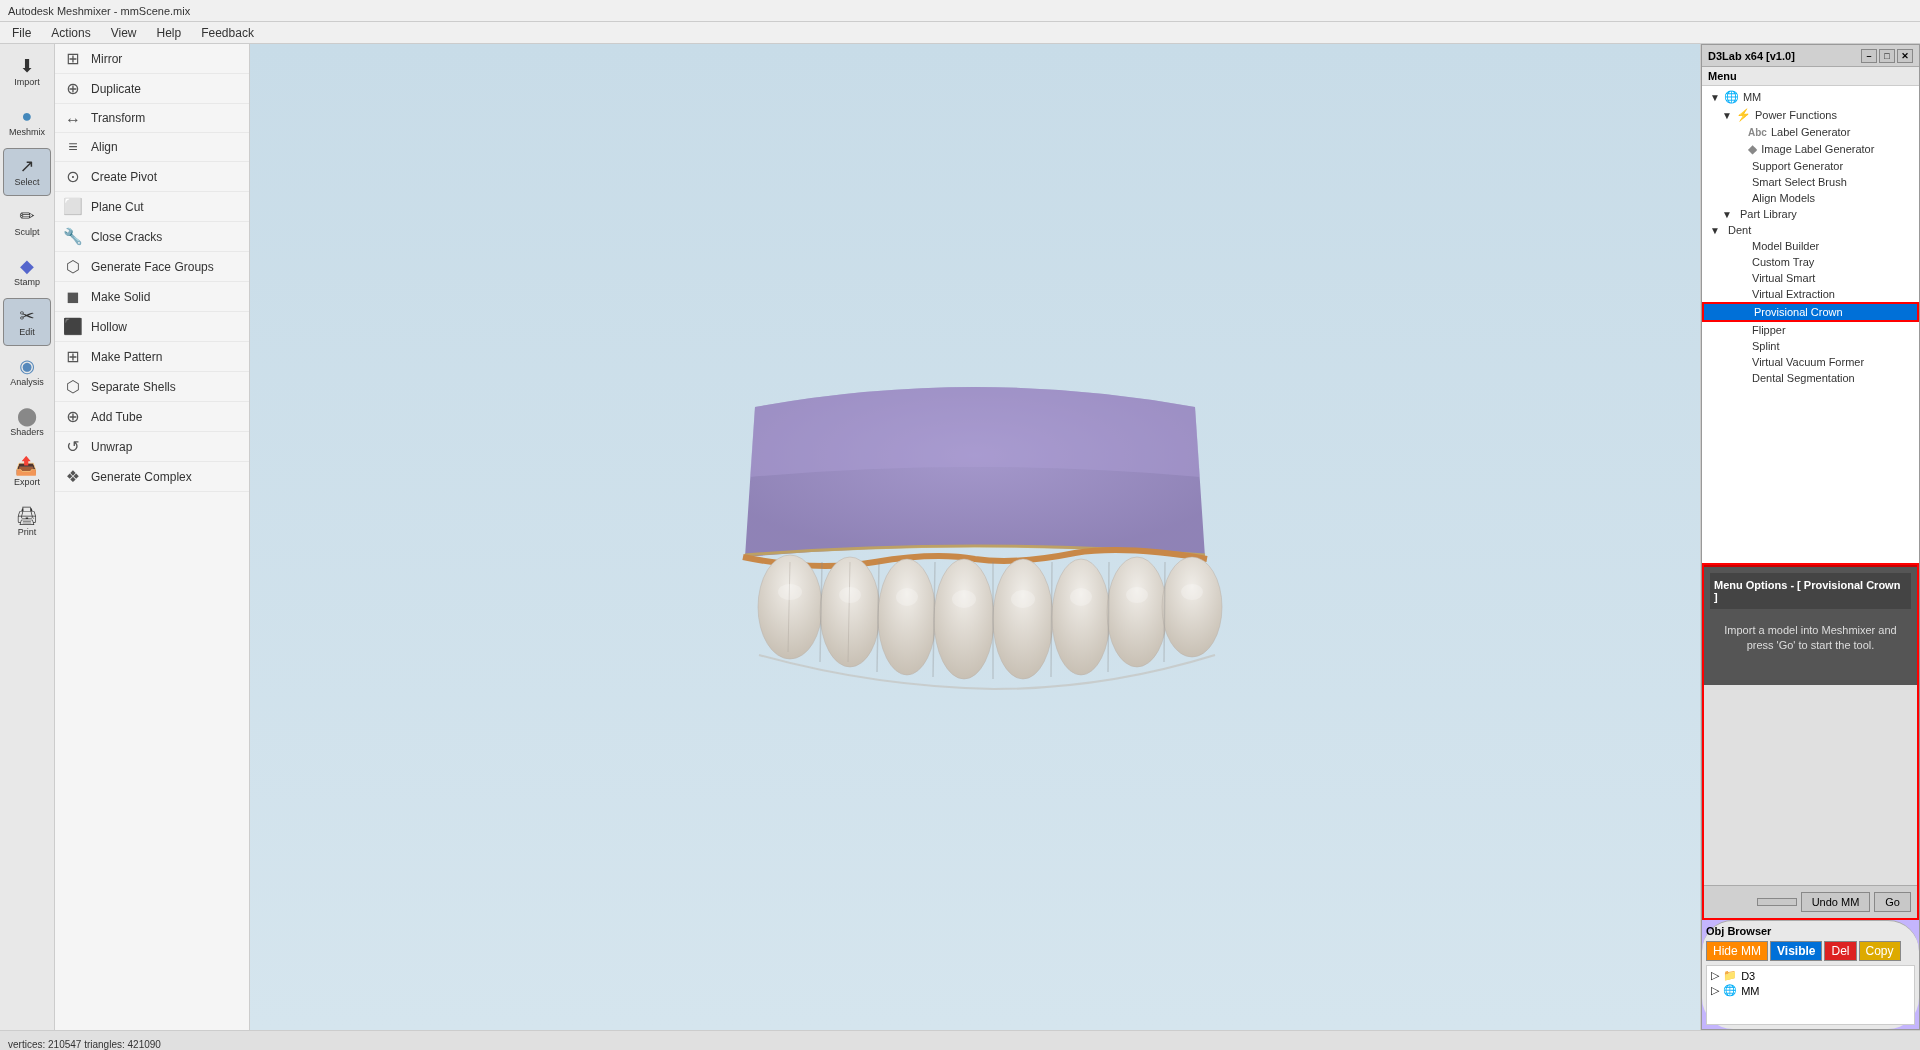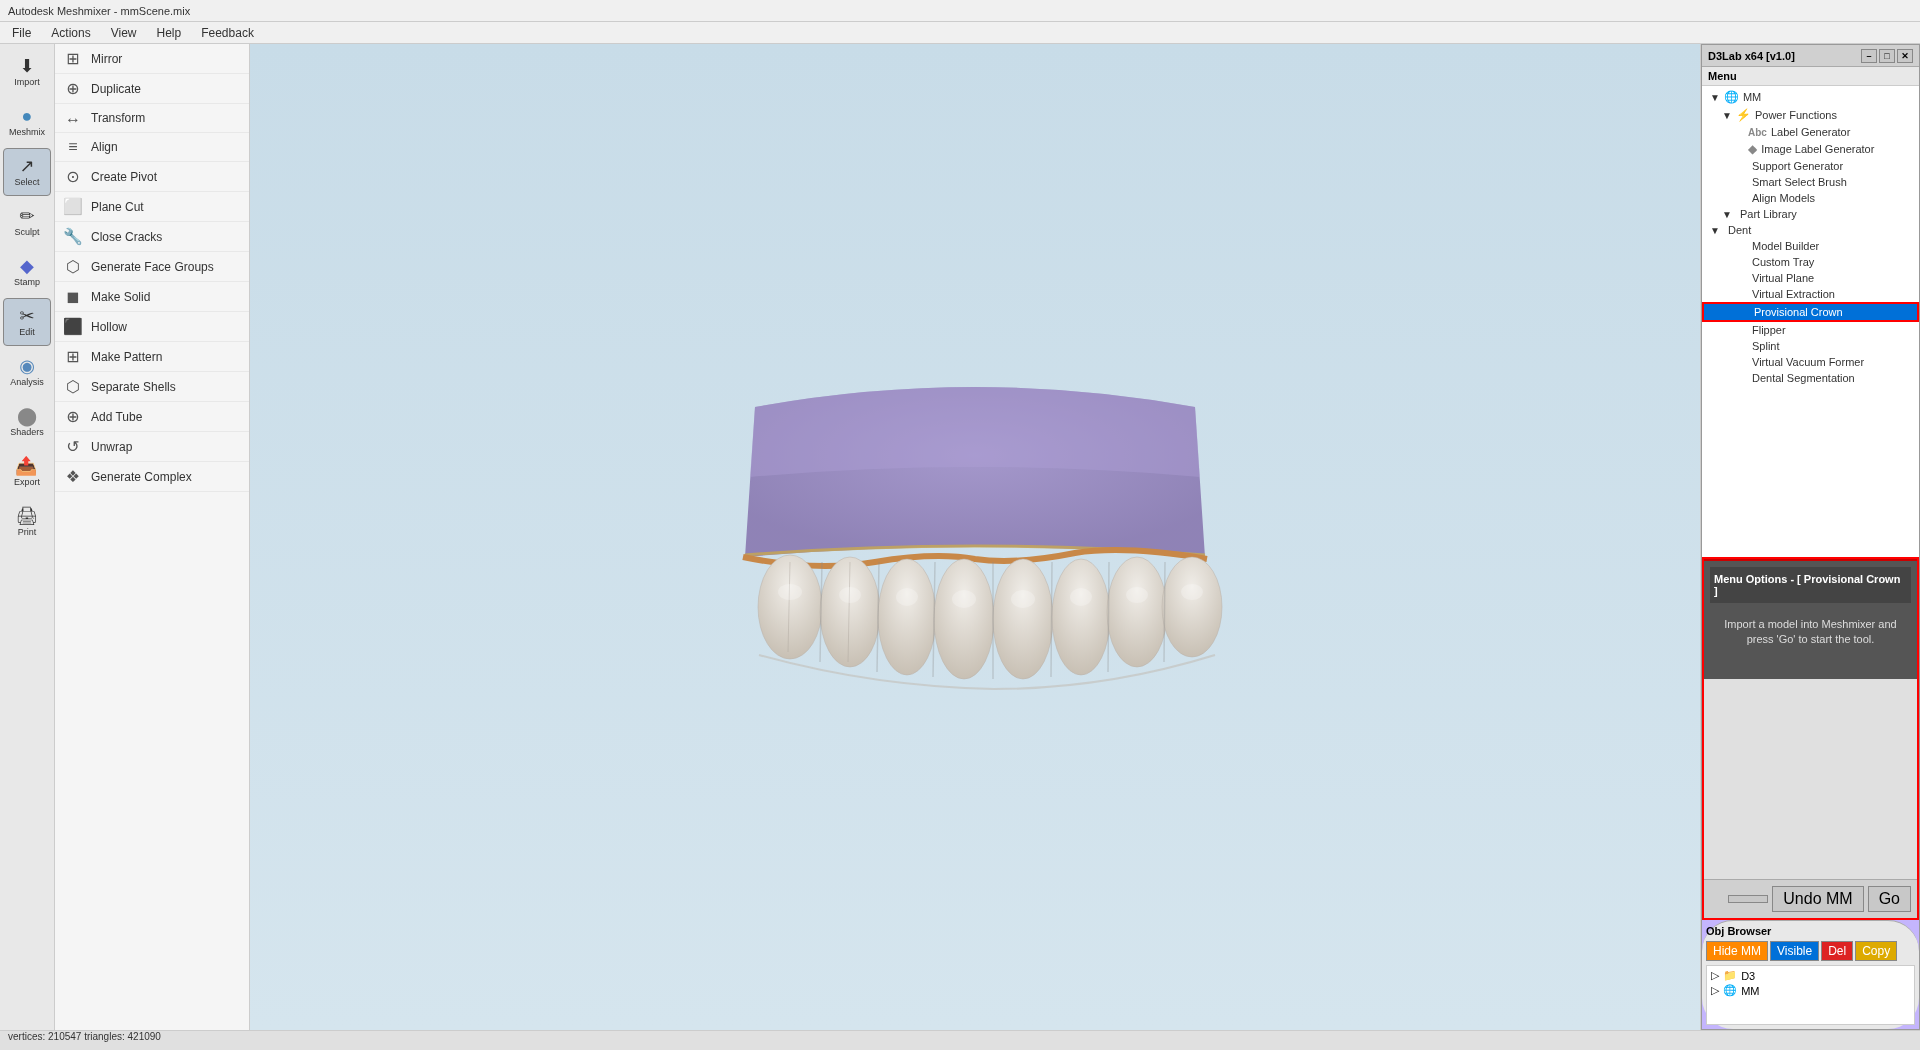--- a/index.html
+++ b/index.html
@@ -52,37 +52,37 @@
     .tree-expand { width: 12px; font-size: 10px; margin-right: 2px; }
     .tree-icon { margin-right: 4px; font-size: 12px; }
 
     
     .menu-options-panel { background: #555; padding: 6px; border-top: 2px solid #cc0000; min-height: 120px; }
     .menu-options-title { color: #fff; font-size: 11px; font-weight: bold; margin-bottom: 6px; padding: 6px 4px; background: #444; }
     .menu-options-text { color: #ddd; font-size: 11px; text-align: center; padding: 8px; line-height: 1.4; }
 
     
     .d3lab-bottom { background: #d0d0d0; border-top: 1px solid #aaa; padding: 6px; display: flex; gap: 4px; justify-content: flex-end; align-items: center; }
-    .d3lab-btn { padding: 3px 10px; font-size: 16px; background: #c8c8c8; border: 1px solid #888; cursor: pointer; }
+    .d3lab-btn { padding: 3px 10px; font-size: 11px; background: #c8c8c8; border: 1px solid #888; cursor: pointer; }
     .d3lab-btn-small { width: 40px; }
 
     
     .obj-browser { background: #e8e8e8; border-top: 1px solid #aaa; padding: 4px; border-radius: 31px; }
     .obj-browser-title { font-size: 11px; font-weight: bold; margin-bottom: 4px; }
     .obj-browser-btns { display: flex; gap: 2px; margin-bottom: 4px; }
     .obj-btn { padding: 2px 6px; font-size: 12px; border: 1px solid #888; cursor: pointer; }
     .obj-btn-orange { background: #ff8800; color: #fff; }
-    .obj-btn-blue { background: #0070d8; color: #fff; }
+    .obj-btn-blue { background: #0070d8; color: #fff; font-weight: bold; }
     .obj-btn-red { background: #dd2222; color: #fff; }
     .obj-btn-yellow { background: #ddaa00; color: #fff; }
     .obj-tree { background: #fff; border: 1px solid #ccc; min-height: 60px; padding: 2px; }
     .obj-tree-item { display: flex; align-items: center; font-size: 11px; padding: 1px 2px; }
 
     
-    .status-bar { background: #e0e0e0; border-top: 1px solid #ccc; height: 20px; display: flex; align-items: flex-start; padding: 0 8px; font-size: 10px; color: #333; }
+    .status-bar { background: #e0e0e0; border-top: 1px solid #ccc; height: 20px; display: flex; align-items: flex-end; padding: 0 8px; font-size: 10px; color: #333; }
 
     
     .red-border { border: 2px solid red; }
   </style>
 </head>
 <body>
 
 <div class="title-bar">
   <span>Autodesk Meshmixer - mmScene.mix</span>
 </div>
@@ -350,21 +350,21 @@
 
         <div class="tree-item indent-2">
           <span class="tree-expand"> </span>
           <span class="tree-icon"> </span>
           <span>Custom Tray</span>
         </div>
 
         <div class="tree-item indent-2">
           <span class="tree-expand"> </span>
           <span class="tree-icon"> </span>
-          <span>Virtual Plane</span>
+          <span>Virtual Smart</span>
         </div>
 
         <div class="tree-item indent-2">
           <span class="tree-expand"> </span>
           <span class="tree-icon"> </span>
           <span>Virtual Extraction</span>
         </div>
 
         <div class="tree-item indent-2 selected red-border" style="border:2px solid red;">
           <span class="tree-expand"> </span>

